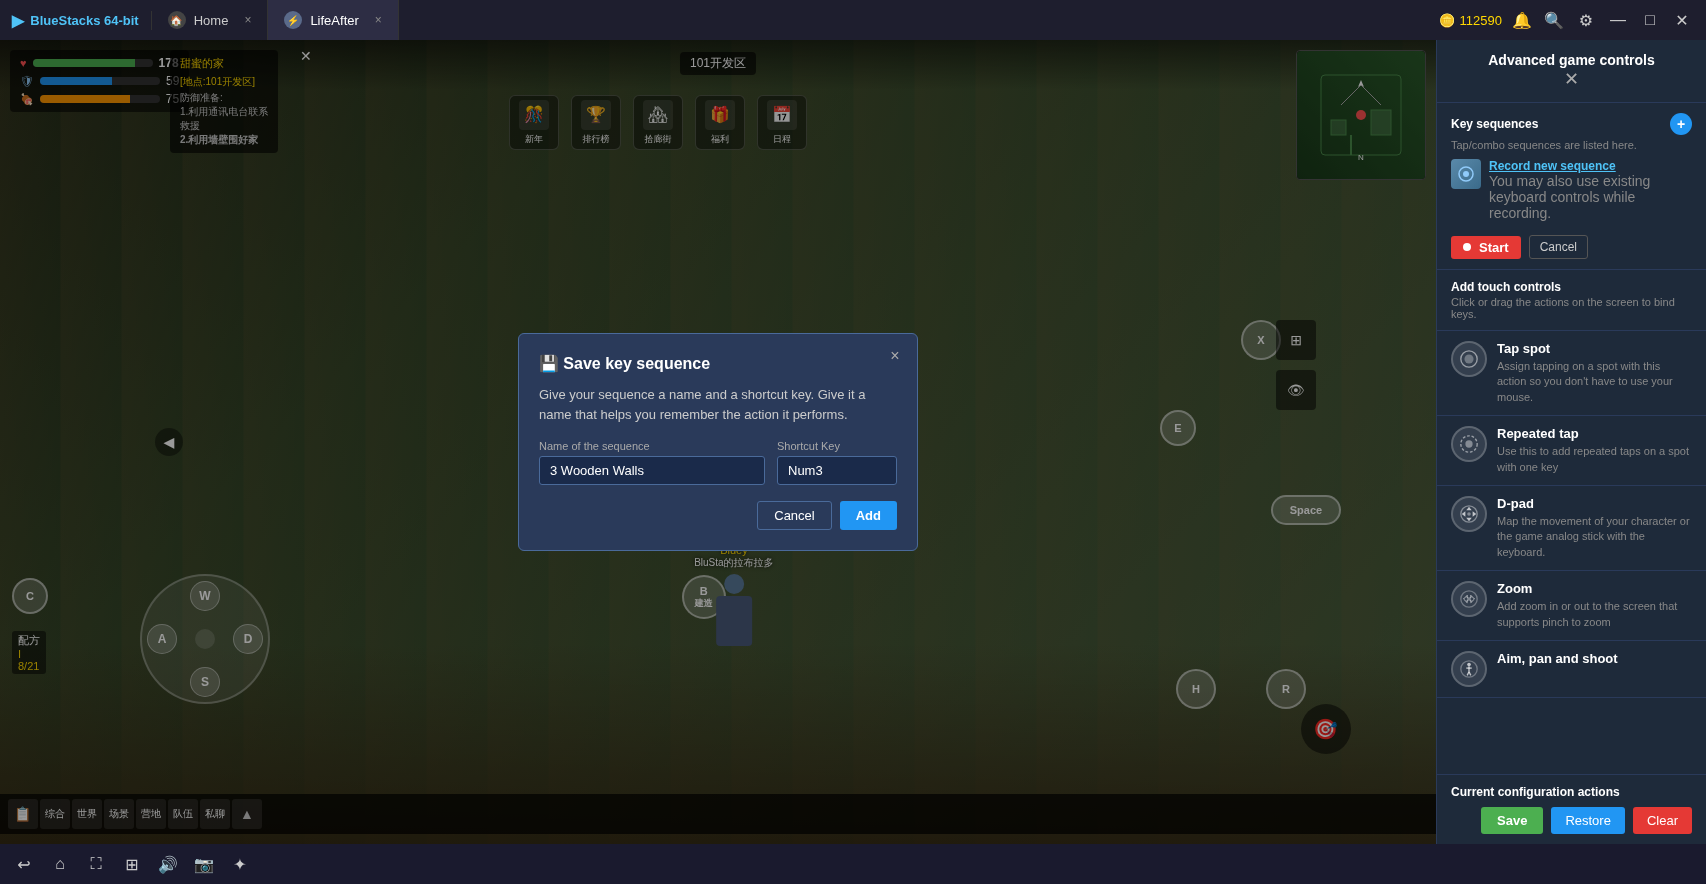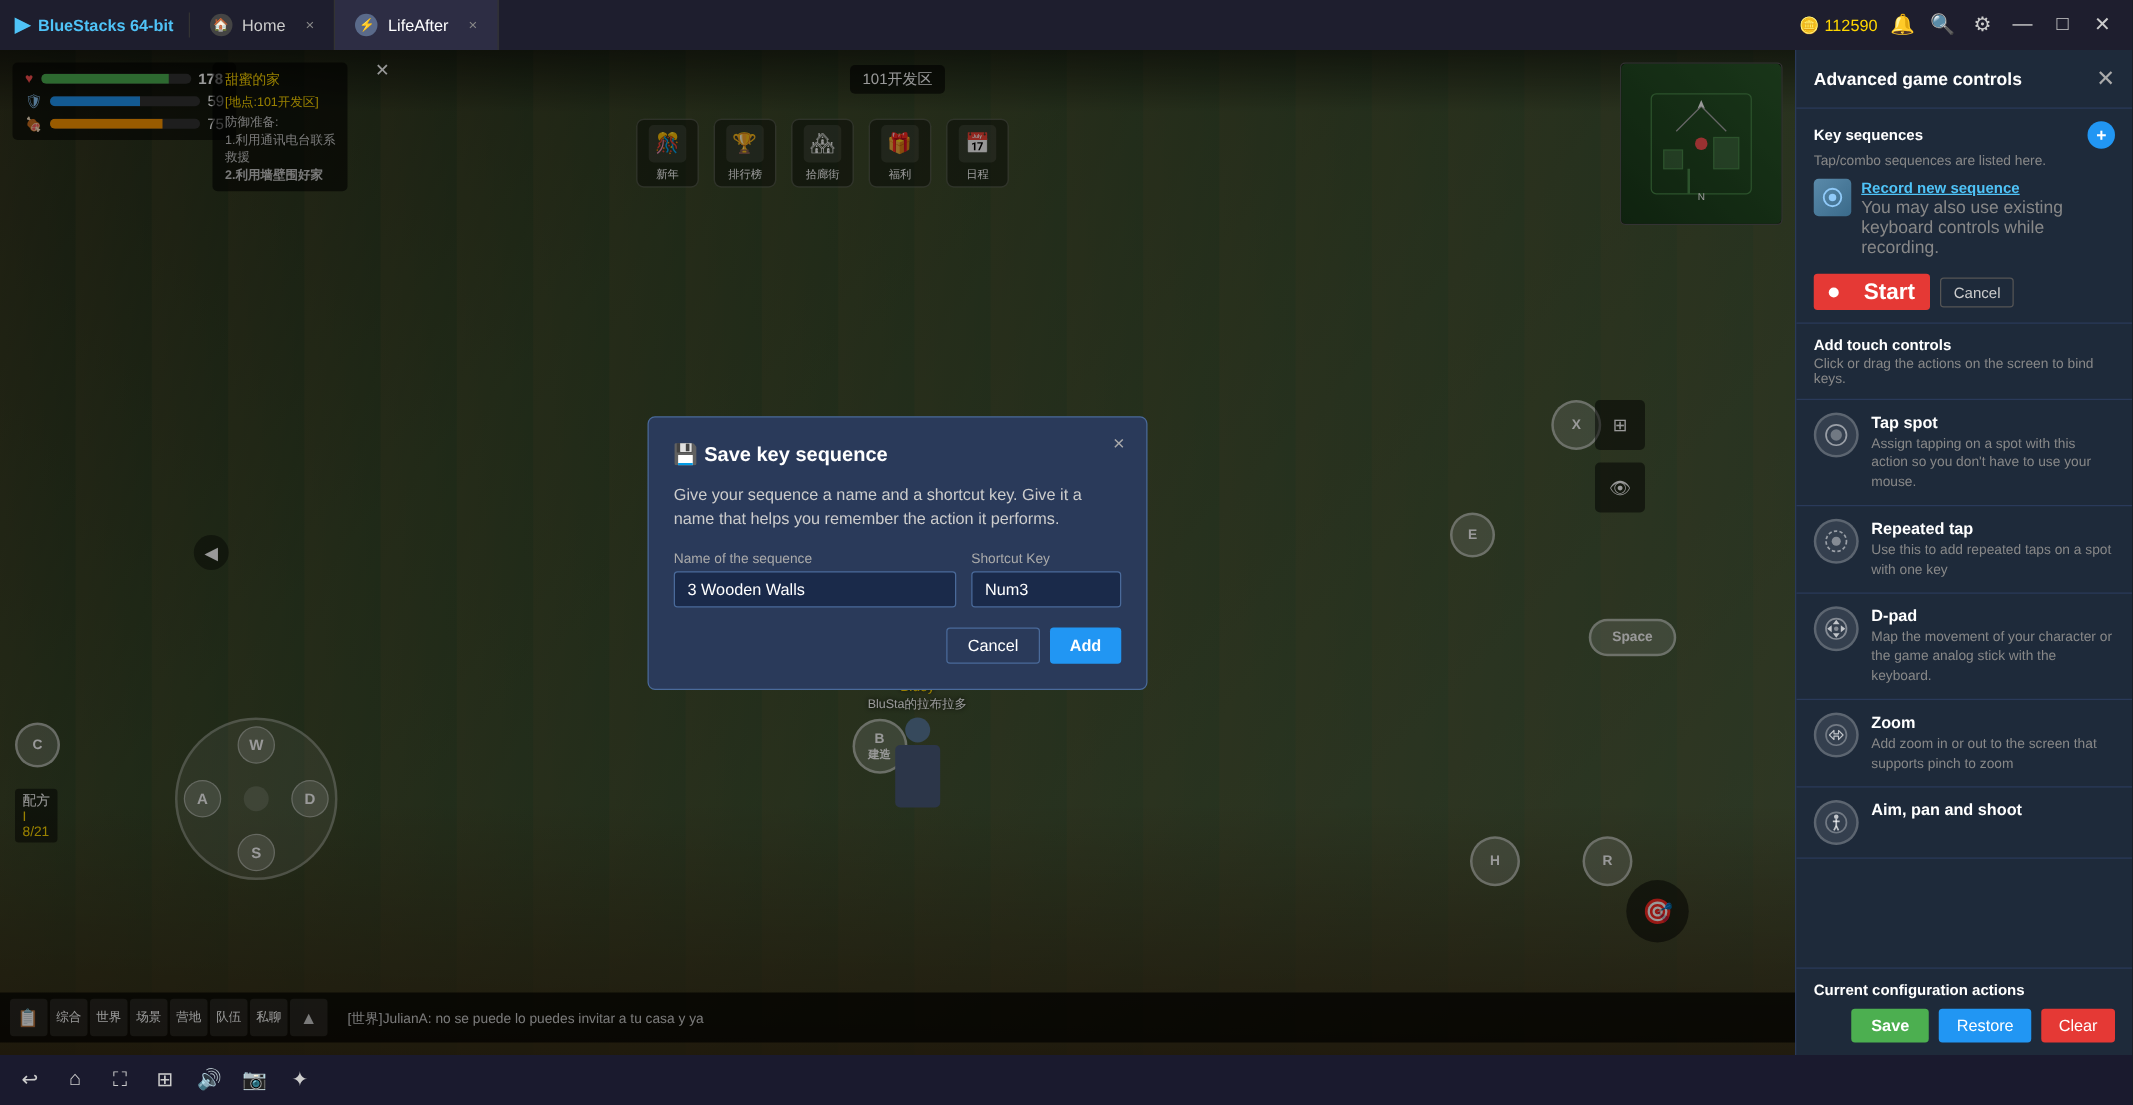--- a/index.html
+++ b/index.html
@@ -325,20 +325,21 @@
       flex-direction: column;
       border-left: 1px solid #2a3a5a;
       flex-shrink: 0;
     }
     .panel-header {
       display: flex;
       align-items: center;
       justify-content: space-between;
       padding: 12px 14px;
       border-bottom: 1px solid #2a3a5a;
+      flex-direction: column;
     }
     .panel-title {
       font-size: 14px;
       font-weight: bold;
       color: #fff;
     }
     .panel-close {
       color: #aaa;
       font-size: 18px;
       cursor: pointer;
@@ -379,25 +380,25 @@
       display: flex;
       gap: 8px;
       align-items: center;
     }
     .start-btn {
       background: #e53935;
       border: none;
       border-radius: 3px;
       padding: 4px 12px;
       color: #fff;
-      font-size: 18px;
-      cursor: pointer;
-      display: flex;
-      align-items: center;
-      gap: 20px;
+      font-size: 13px;
+      cursor: pointer;
+      display: flex;
+      align-items: center;
+      gap: 8px;
       font-weight: bold;
     }
     .start-dot {
       width: 8px;
       height: 8px;
       background: #fff;
       border-radius: 50%;
     }
     .cancel-btn-small {
       background: transparent;
@@ -772,21 +773,20 @@
         <div class="bottom-icon">📋</div>
         <div class="bottom-icon" style="color:#fff; font-size:10px; padding:2px;">综合</div>
         <div class="bottom-icon" style="color:#fff; font-size:10px; padding:2px;">世界</div>
         <div class="bottom-icon" style="color:#fff; font-size:10px; padding:2px;">场景</div>
         <div class="bottom-icon" style="color:#fff; font-size:10px; padding:2px;">营地</div>
         <div class="bottom-icon" style="color:#fff; font-size:10px; padding:2px;">队伍</div>
         <div class="bottom-icon" style="color:#fff; font-size:10px; padding:2px;">私聊</div>
         <div class="bottom-icon">▲</div>
       </div>
 
-      <div style="flex:1; padding:4px 8px; color:#ccc; font-size:11px; overflow:hidden; white-space:nowrap; text-overflow:ellipsis;">[世界]JulianA: no se puede lo puedes invitar a tu casa y ya</div>
     </div>
 
     <div style="position:absolute; top:8px; left:300px; color:#fff; font-size:14px; cursor:pointer;">✕</div>
 
     <div style="position:absolute; top:280px; right:120px; display:flex; flex-direction:column; gap:10px;">
       <div style="width:40px; height:40px; background:rgba(0,0,0,0.5); border-radius:4px; display:flex; align-items:center; justify-content:center; color:#fff; font-size:14px; cursor:pointer;">⊞</div>
       <div style="width:40px; height:40px; background:rgba(0,0,0,0.5); border-radius:4px; display:flex; align-items:center; justify-content:center; color:#fff; font-size:14px; cursor:pointer;">👁</div>
     </div>
 
     <div style="position:absolute; bottom:90px; right:85px; width:50px; height:50px; background:rgba(0,0,0,0.5); border-radius:50%; display:flex; align-items:center; justify-content:center; color:#fff; font-size:20px; cursor:pointer;">🎯</div>

